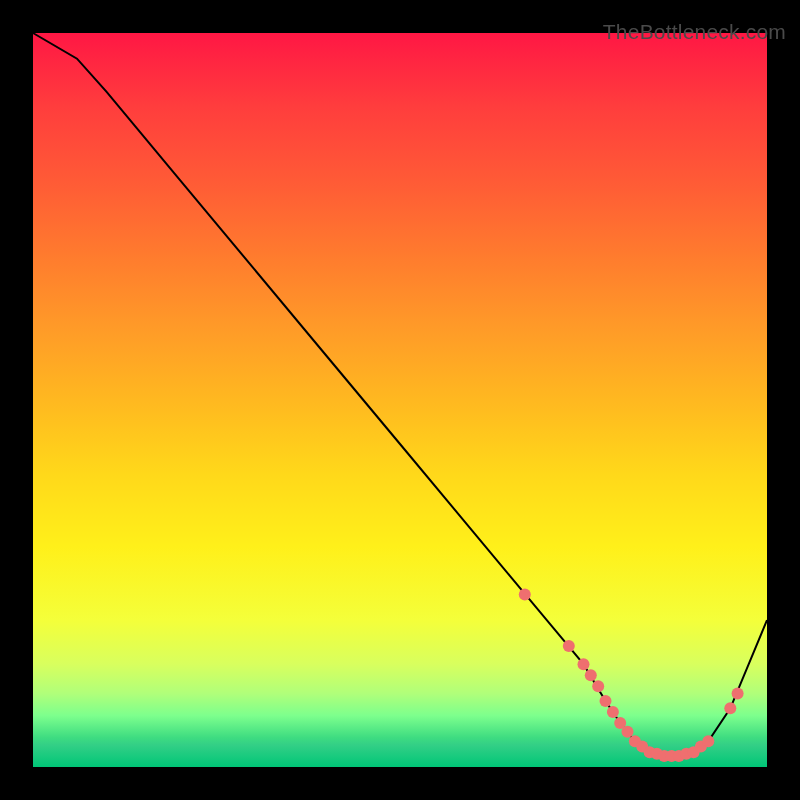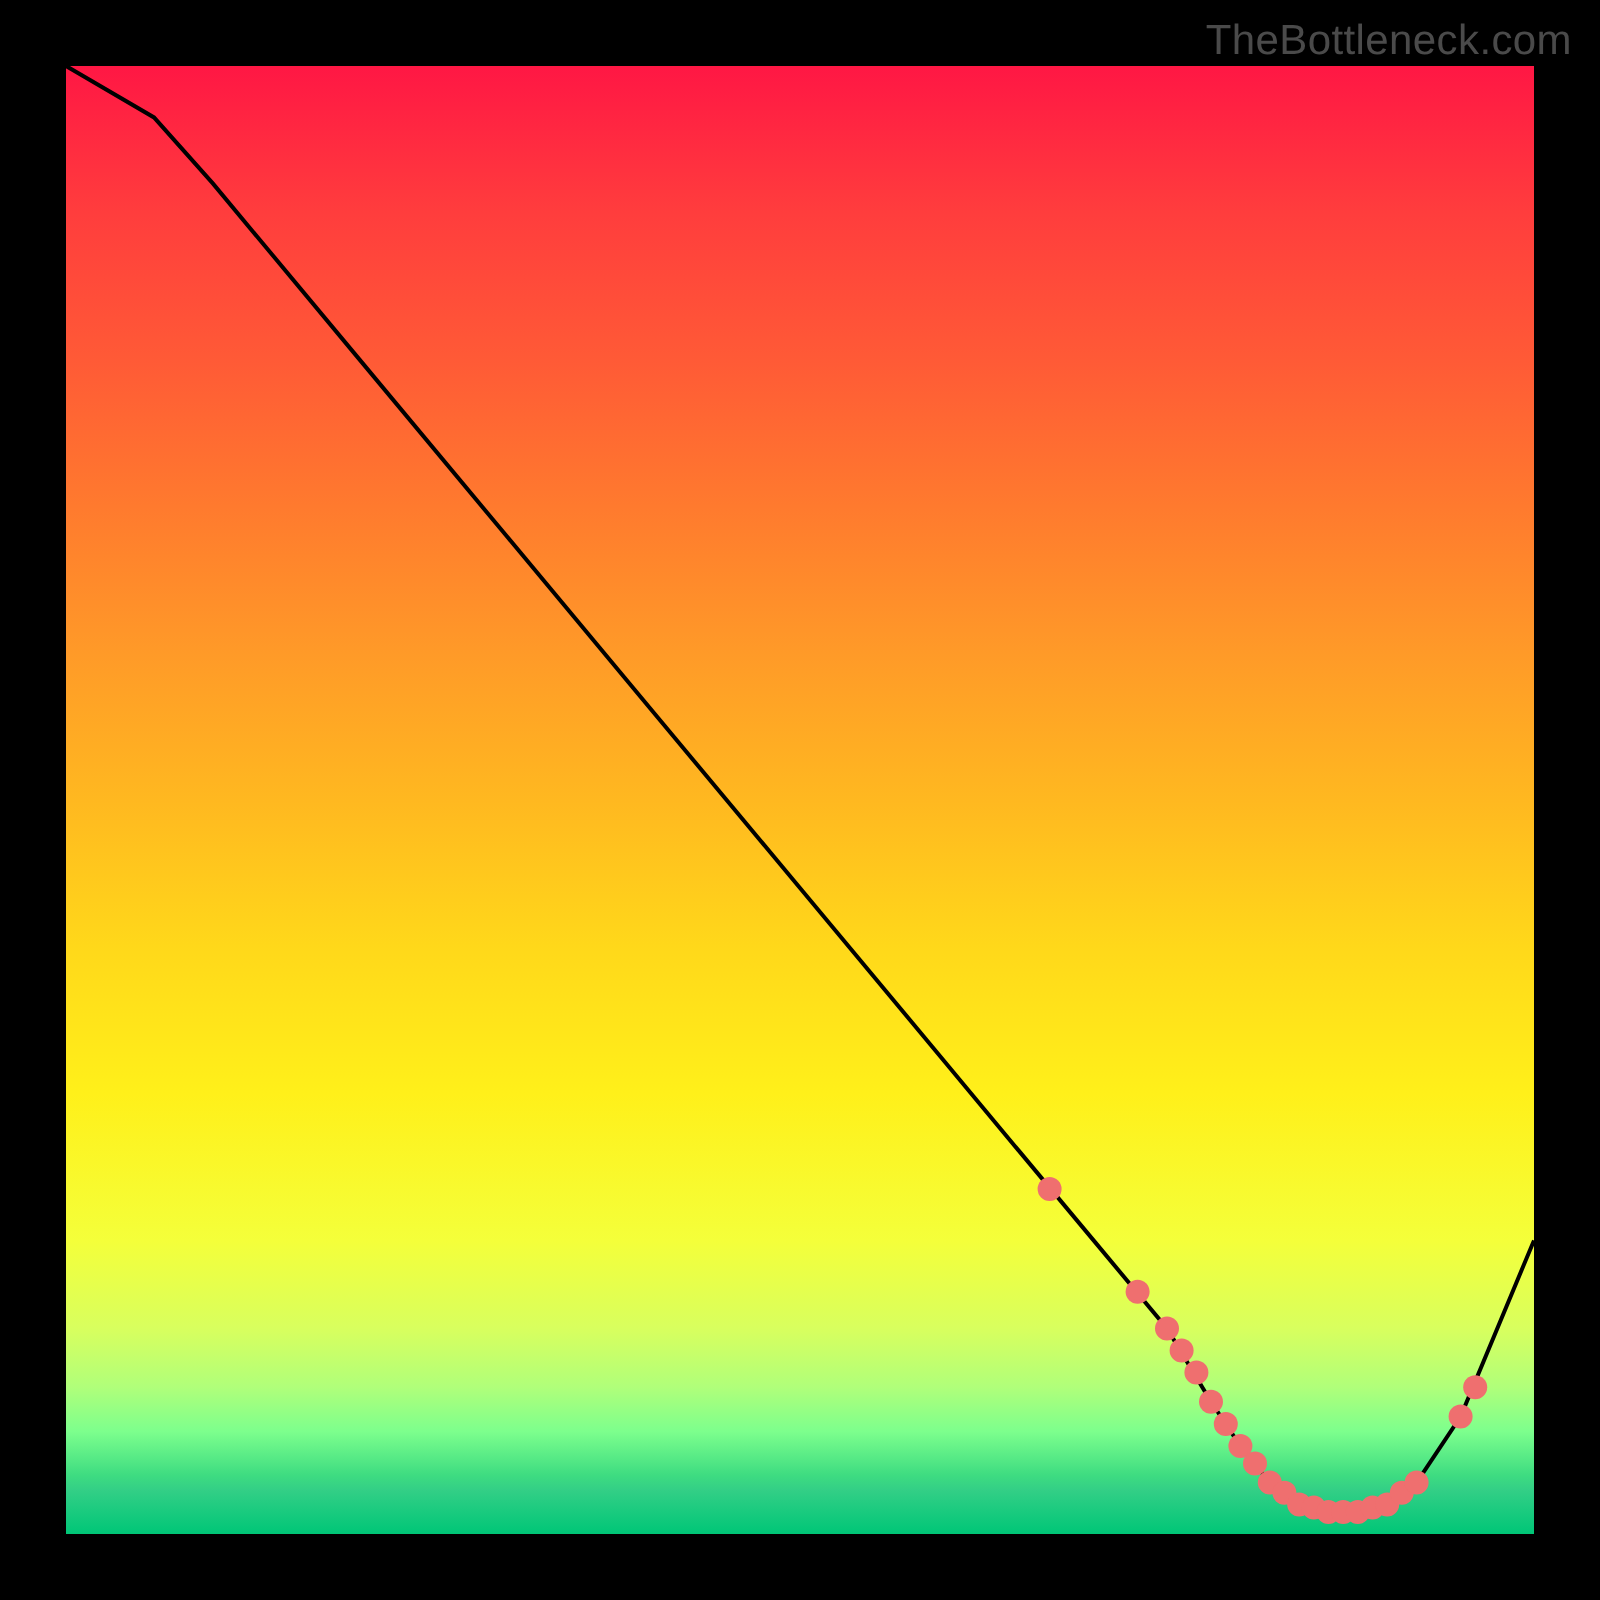--- a/index.html
+++ b/index.html
@@ -38,21 +38,21 @@
       #d8ff5e 86%,
       #b0ff7a 90%,
       #7dff8d 93%,
       #3EDC81 96%,
       #33cf86 97%,
       #00c677 100%
     );
   }
   .watermark {
     position: absolute;
-    top: 9px;
+    top: 20px;
     right: 14px;
     color: #4a4a4a;
     font-size: 21px;
     font-weight: 500;
     letter-spacing: 0.2px;
   }
   svg.curve {
     position: absolute;
     left: 33px;
     top: 33px;

